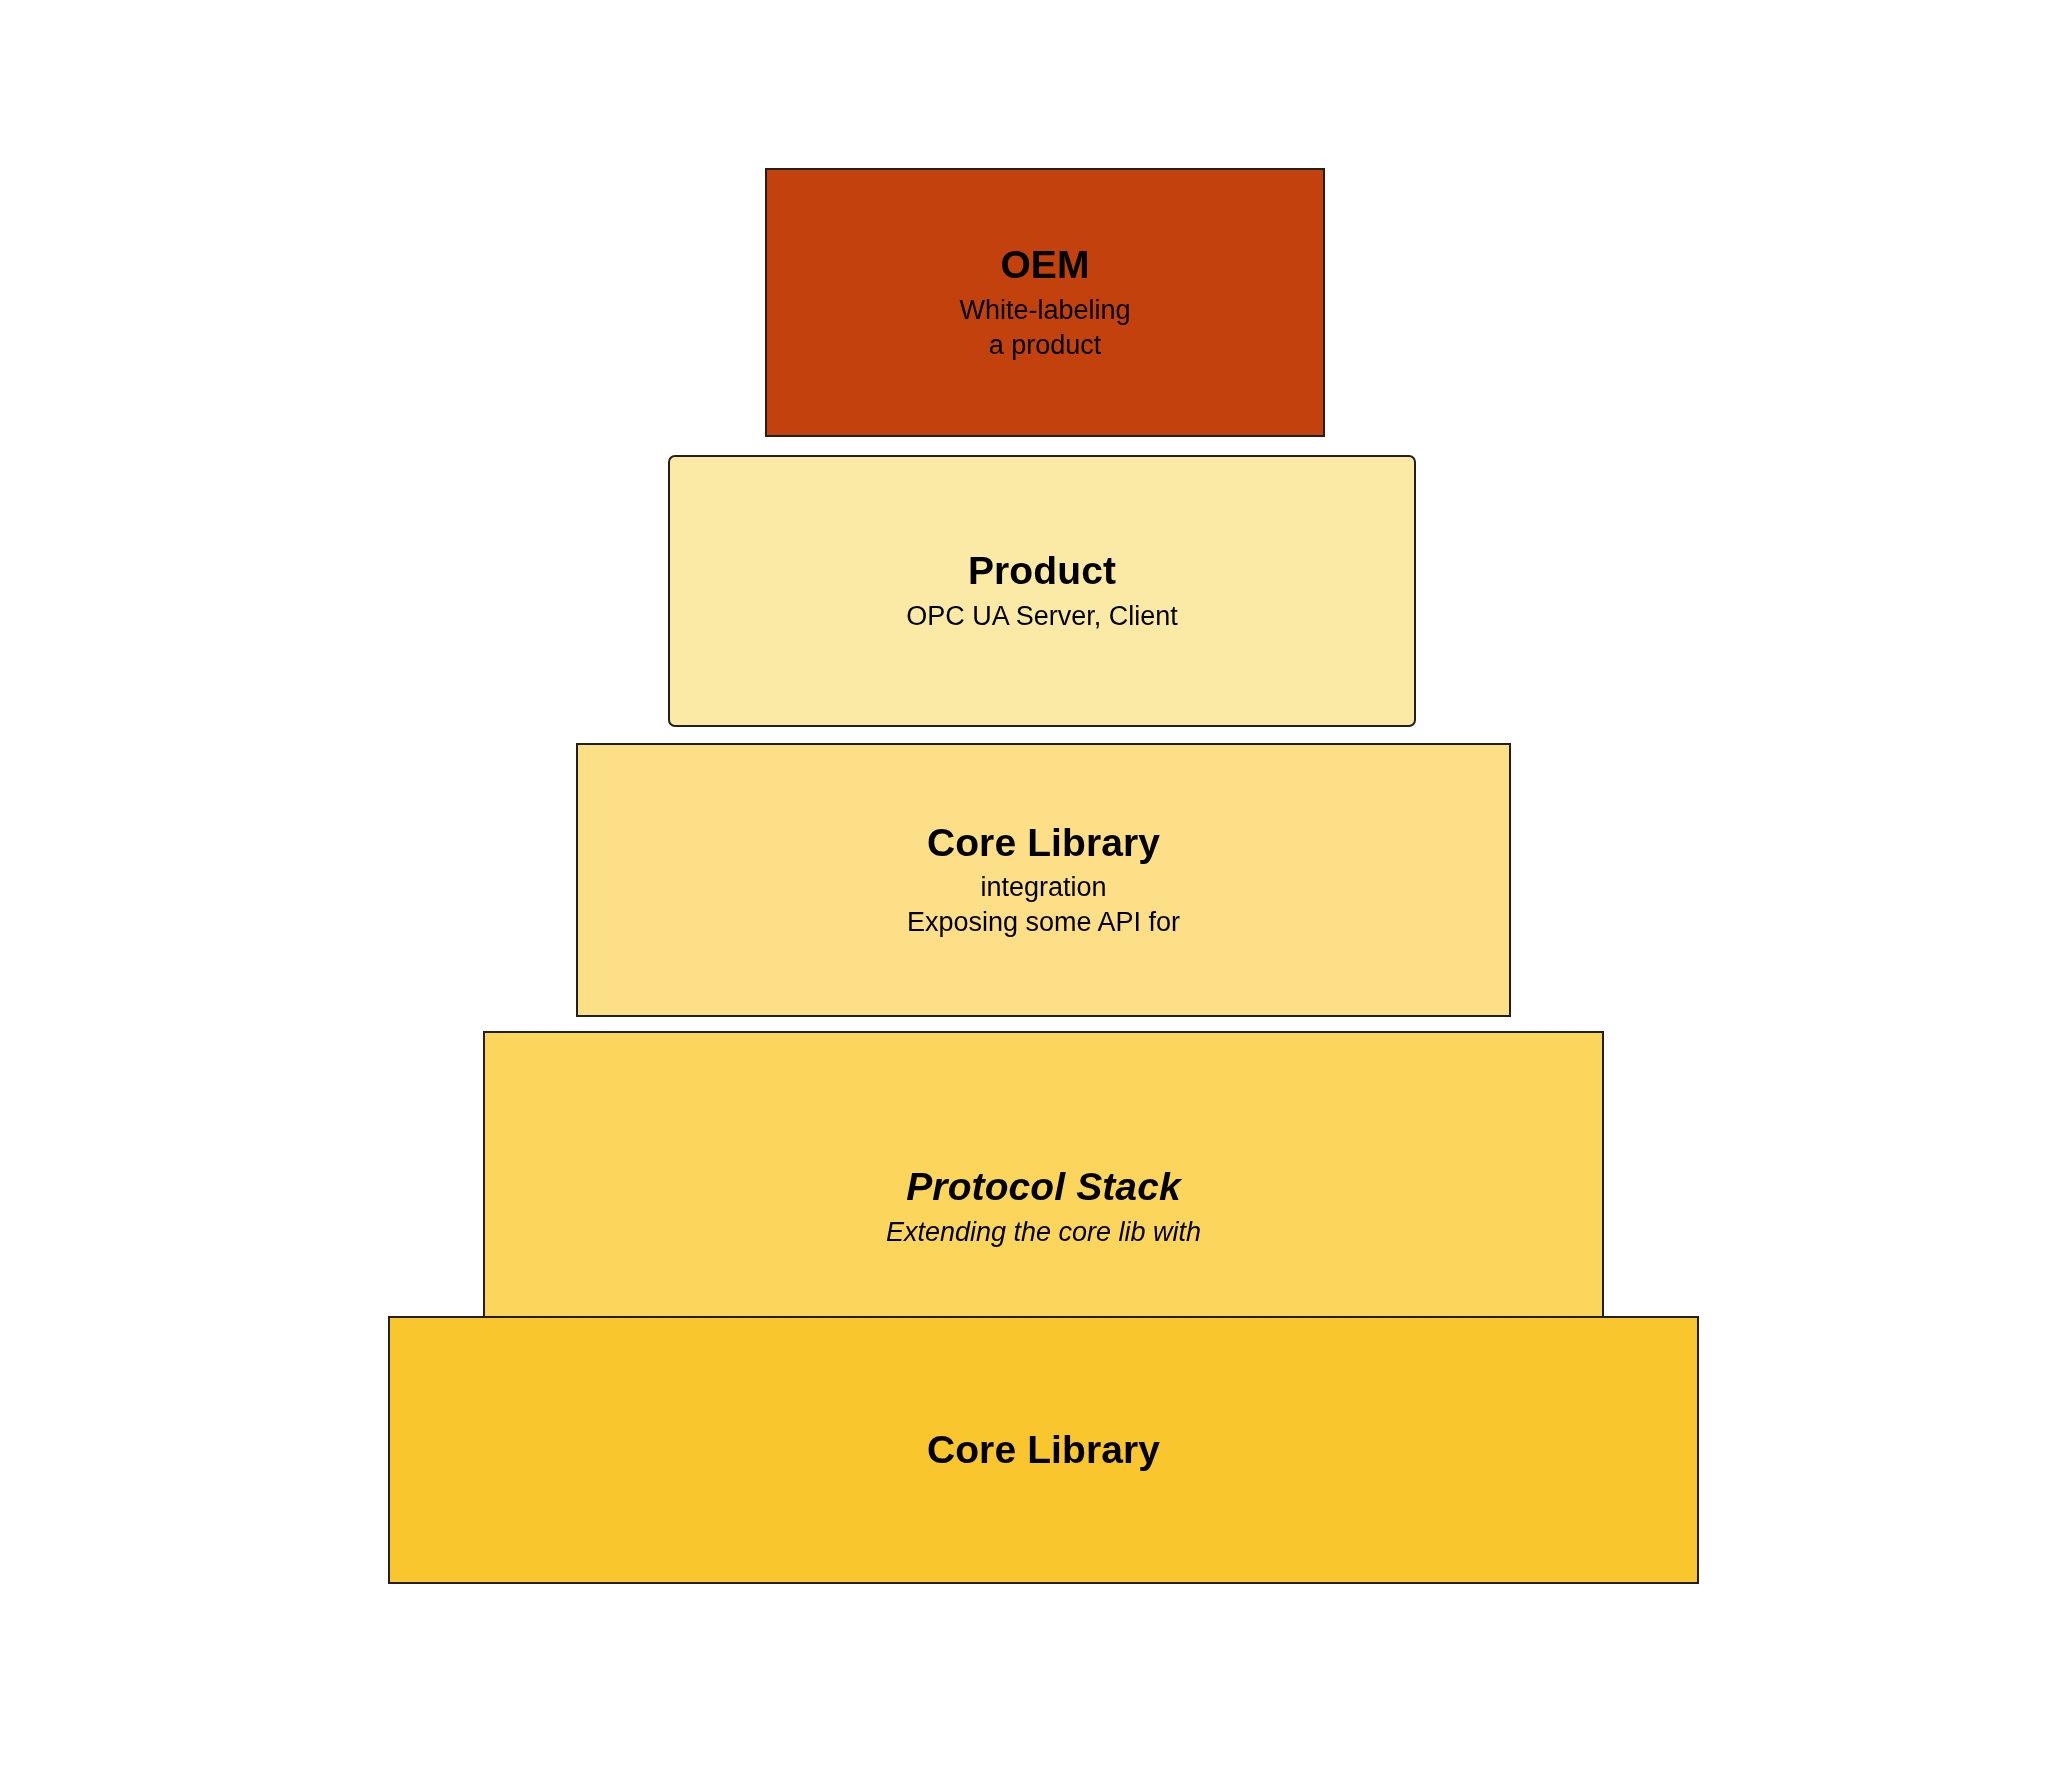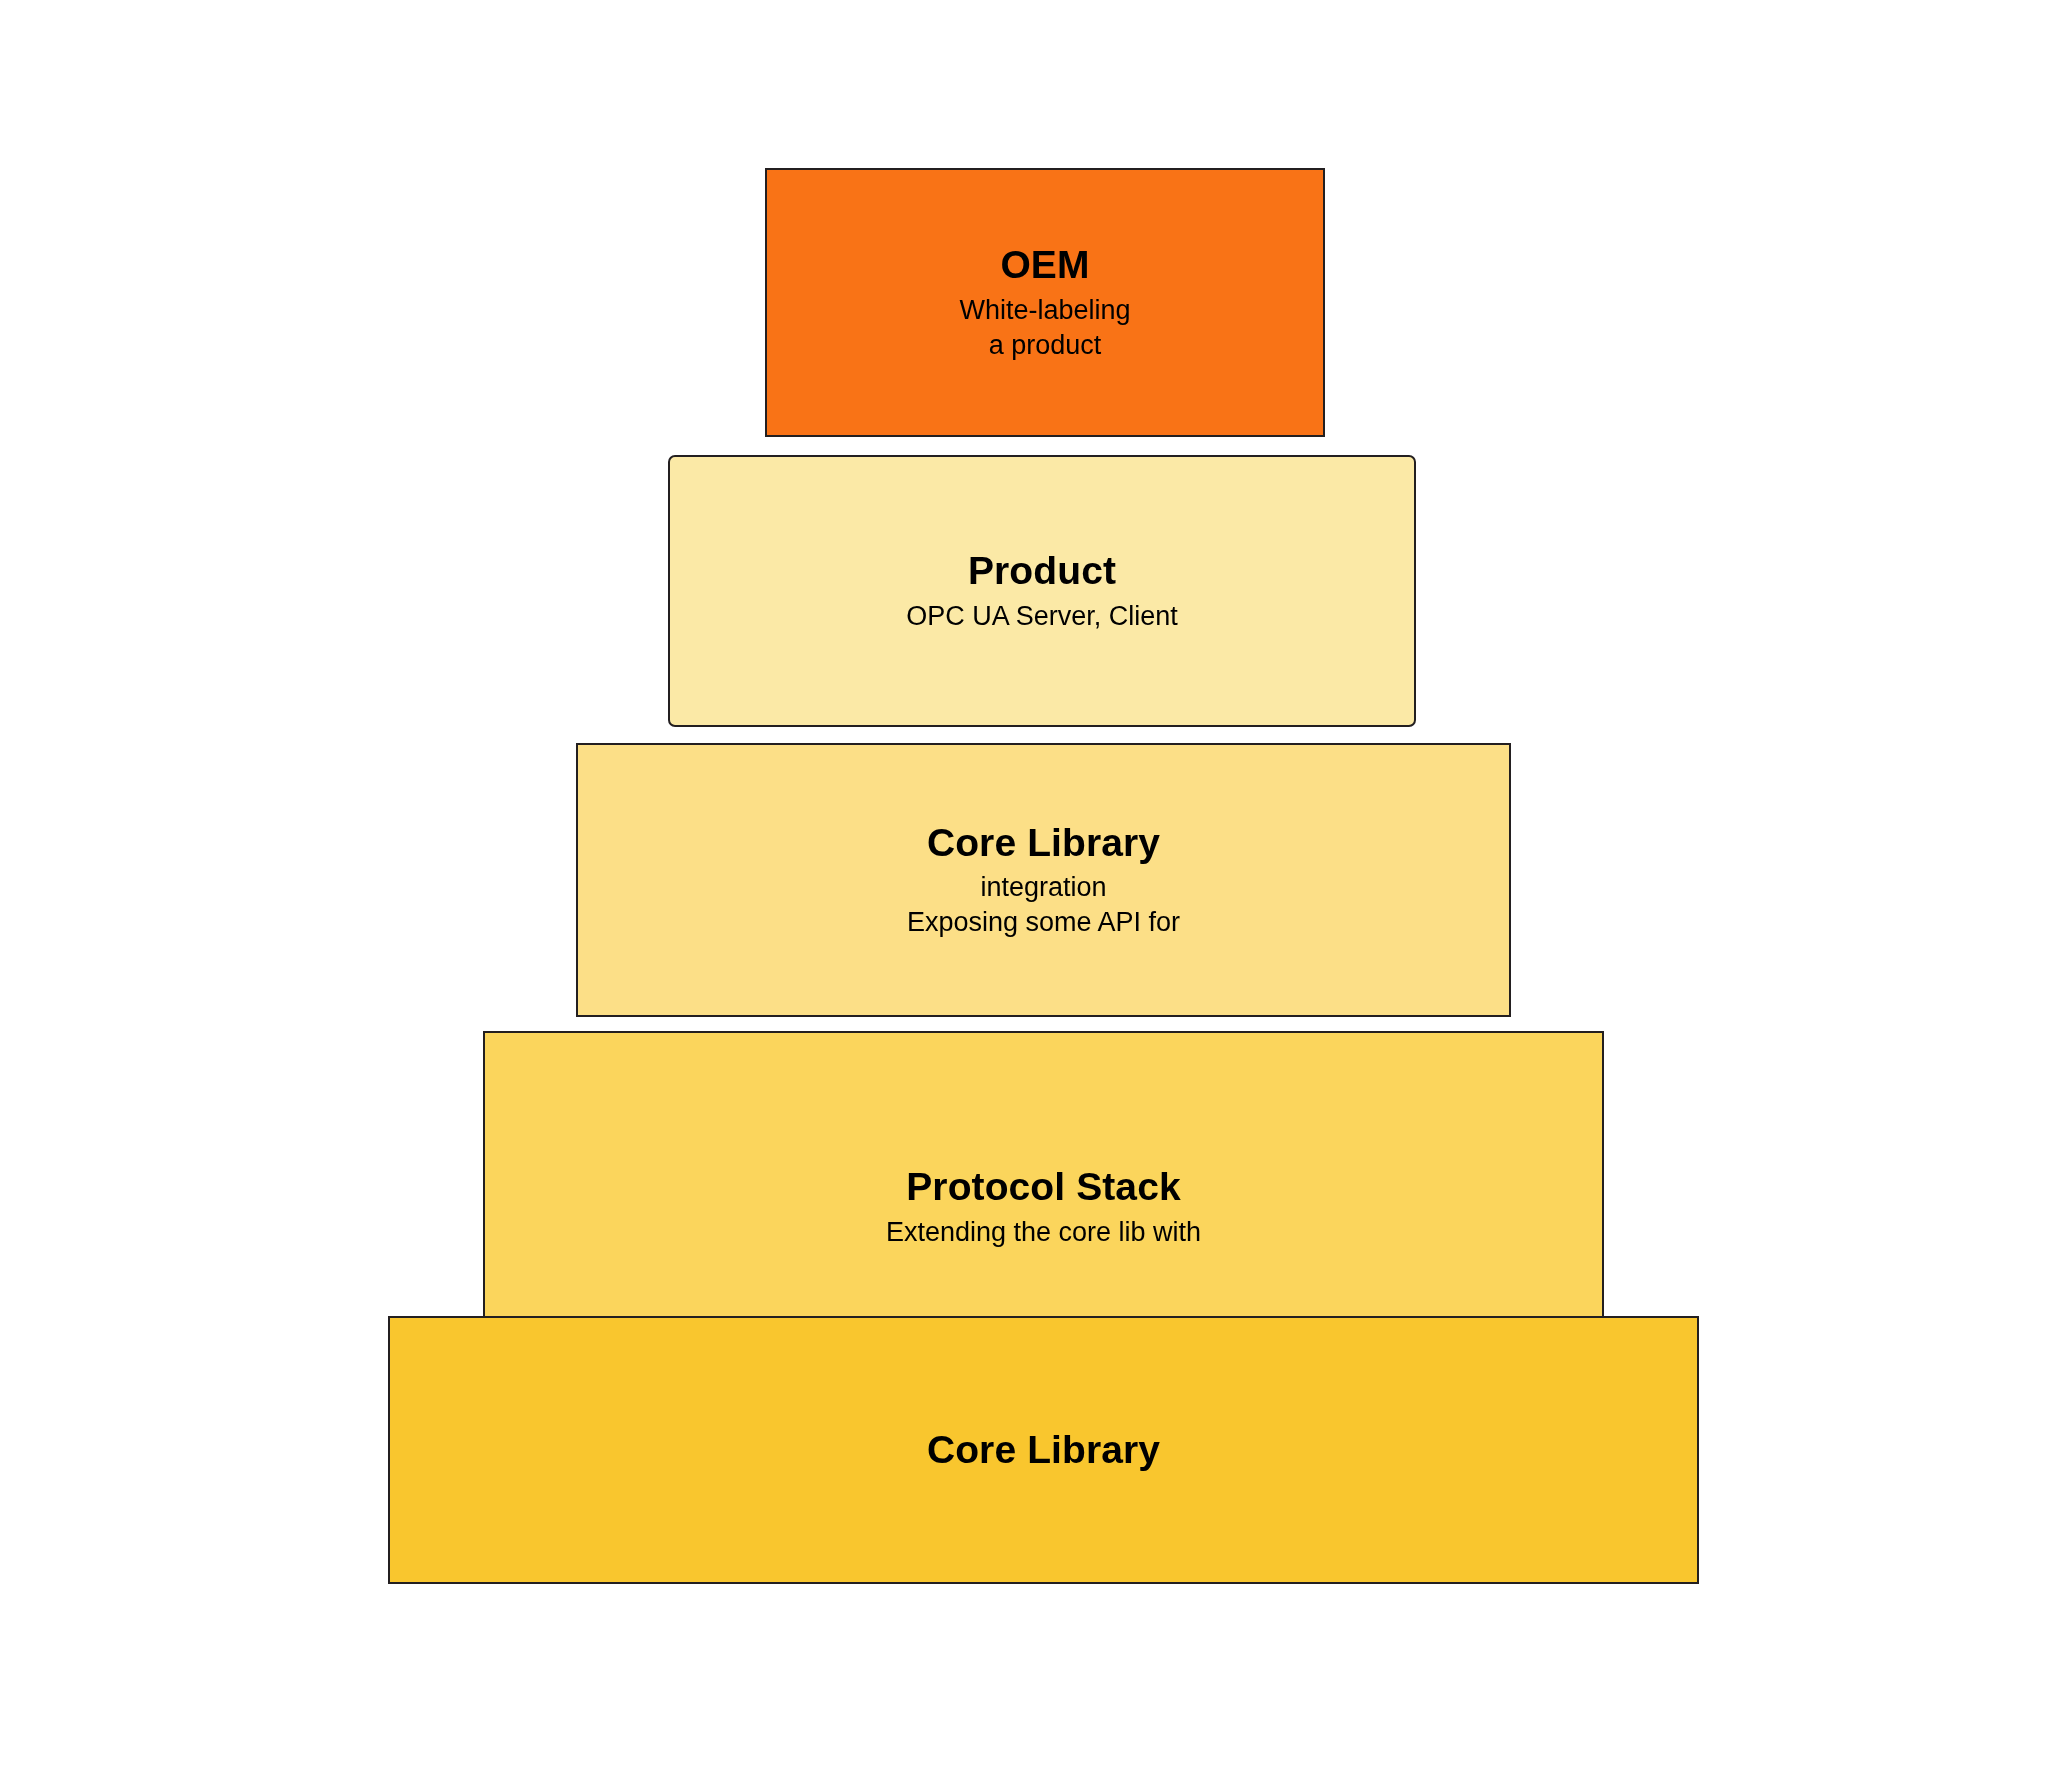--- a/index.html
+++ b/index.html
@@ -56,30 +56,30 @@
     line-height: 1.30;
     margin: 0;
     padding-top: 4.5px;
     max-width: 96%;
   }
 
   
   #layer-oem        { left: 765px; top: 168px;  width: 560px;  height: 269px; }
   #layer-product    { left: 668px;  top: 455px;  width: 748px; height: 272px; }
   #layer-core-api   { left: 576px;  top: 743px;  width: 935px; height: 274px; }
-  #layer-protocol   { left: 483px;  top: 1031px; width: 1121px; height: 352px; }
+  #layer-protocol   { left: 483px;  top: 1031px; width: 1121px; height: 352px; font-style: italic; }
   #layer-core-base  { left: 388px;  top: 1316px; width: 1311px; height: 268px; }
 </style>
 </head>
 <body style="background: rgb(255, 255, 255);">
 
 <div id="pyramid-diagram" style="background: rgb(255, 255, 255);">
   <div class="pyramid-stack">
 
-    <div class="pyramid-layer" id="layer-oem" style="background: #f97316; border-color: rgb(35, 31, 32); color: rgb(0, 0, 0);">
+    <div class="pyramid-layer" id="layer-oem" style="background: #c2410c; border-color: rgb(35, 31, 32); color: rgb(0, 0, 0);">
       <div class="layer-title">OEM</div>
       <div class="layer-desc">
         <div>White-labeling</div>
         <div>a product</div>
       </div>
     </div>
 
     <div class="pyramid-layer" id="layer-product" style="background: rgb(251, 233, 166); border-color: rgb(35, 31, 32); color: rgb(0, 0, 0); border-radius: 7px;">
       <div class="layer-title">Product</div>
       <div class="layer-desc">

